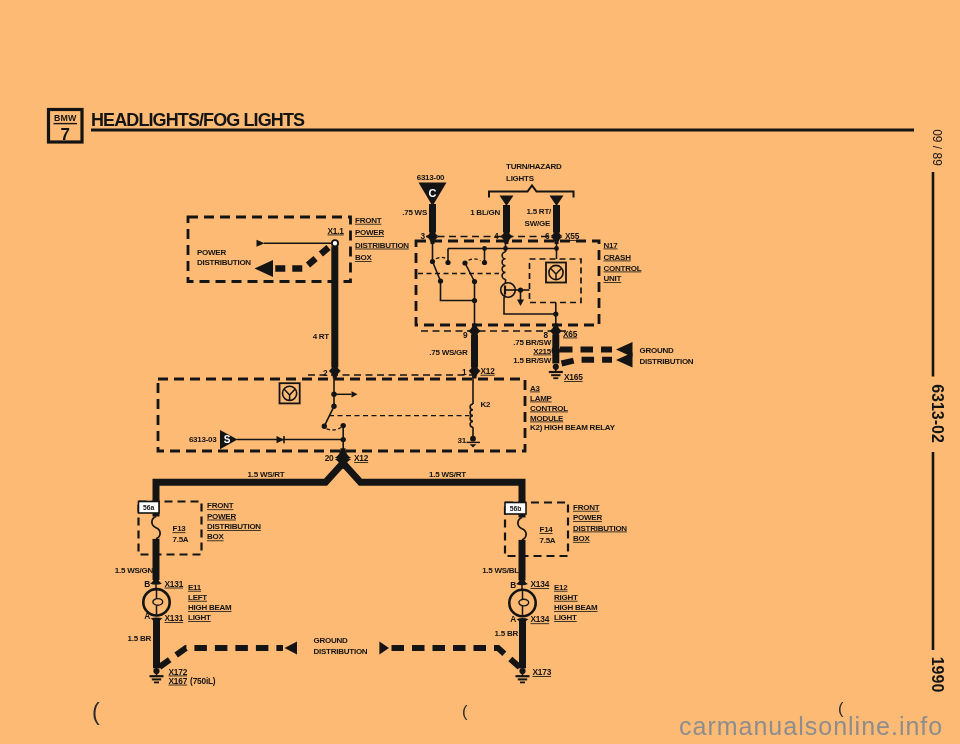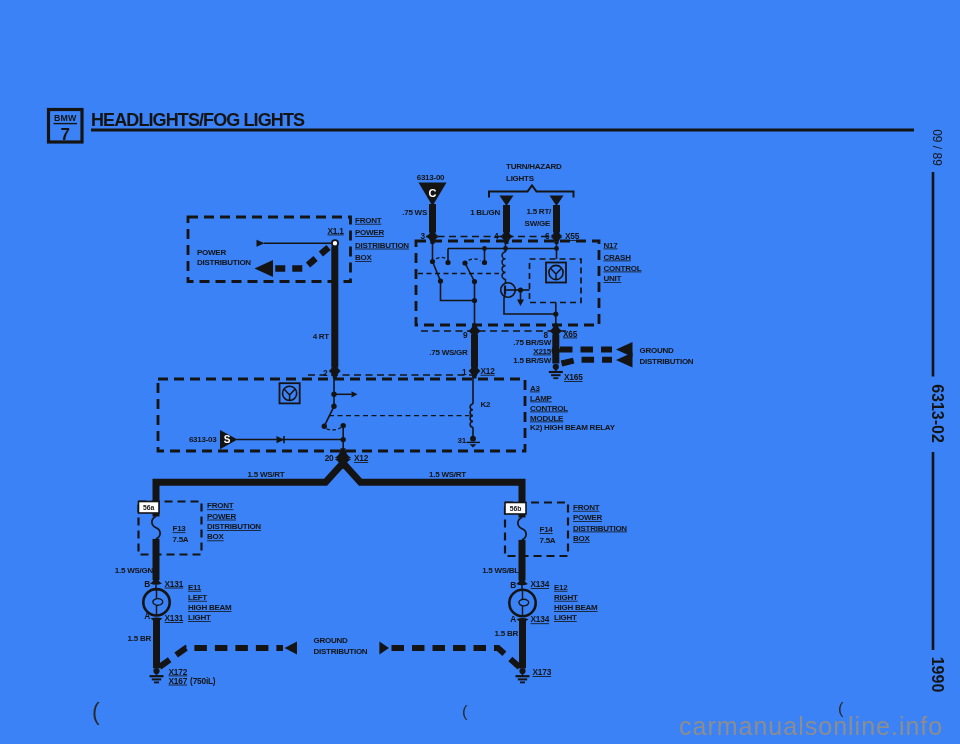--- a/index.html
+++ b/index.html
@@ -1,16 +1,16 @@
 <!DOCTYPE html>
 <html><head>
 <meta charset="utf-8">
 <style>
   html,body{margin:0;padding:0;background:#e8e8e8;}
-  .page{position:relative;width:960px;height:744px;background:#3b82f6;overflow:hidden;}
+  .page{position:relative;width:960px;height:744px;background:#fdba74;overflow:hidden;}
   svg{display:block;}
   svg text{font-family:"Liberation Sans",sans-serif;fill:#141414;}
   .t{font-size:8px;font-weight:bold;letter-spacing:-0.25px;}
   .t9{font-size:8.3px;font-weight:bold;letter-spacing:-0.2px;}
   .u{text-decoration:underline;}
   .ttl{font-size:18px;font-weight:bold;letter-spacing:-0.9px;}
   .logoB{font-size:8.8px;font-weight:bold;letter-spacing:0.2px;}
   .logo7{font-size:17px;font-weight:bold;}
   .rot{font-size:16px;font-weight:bold;}
   .rot-s{font-size:12px;font-weight:normal;}

